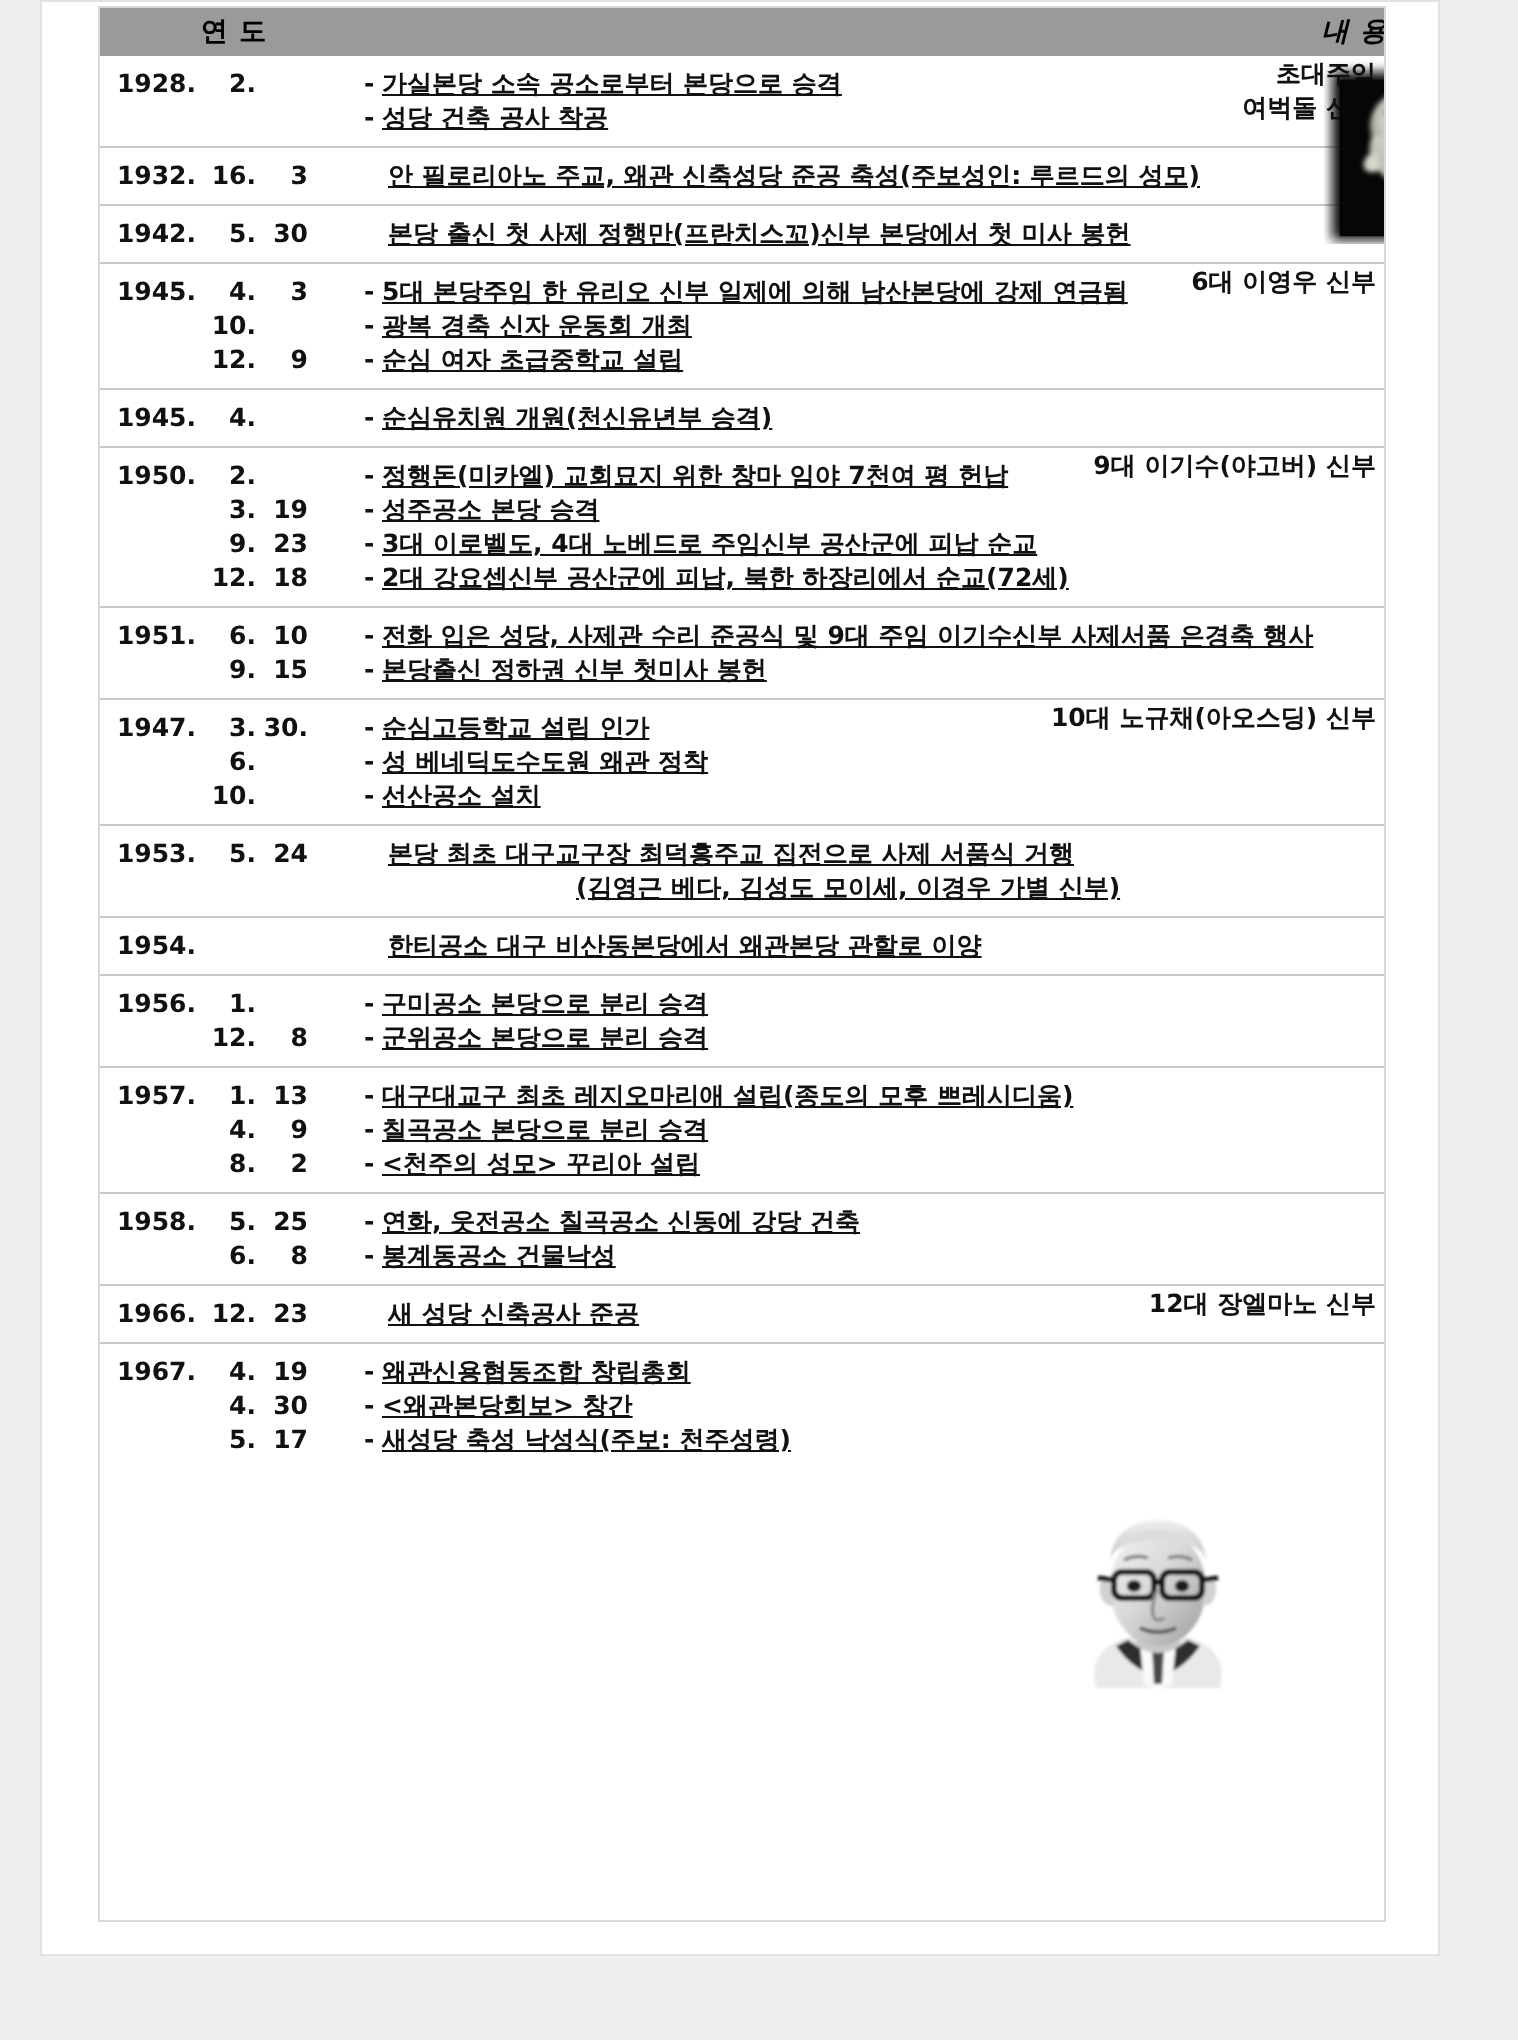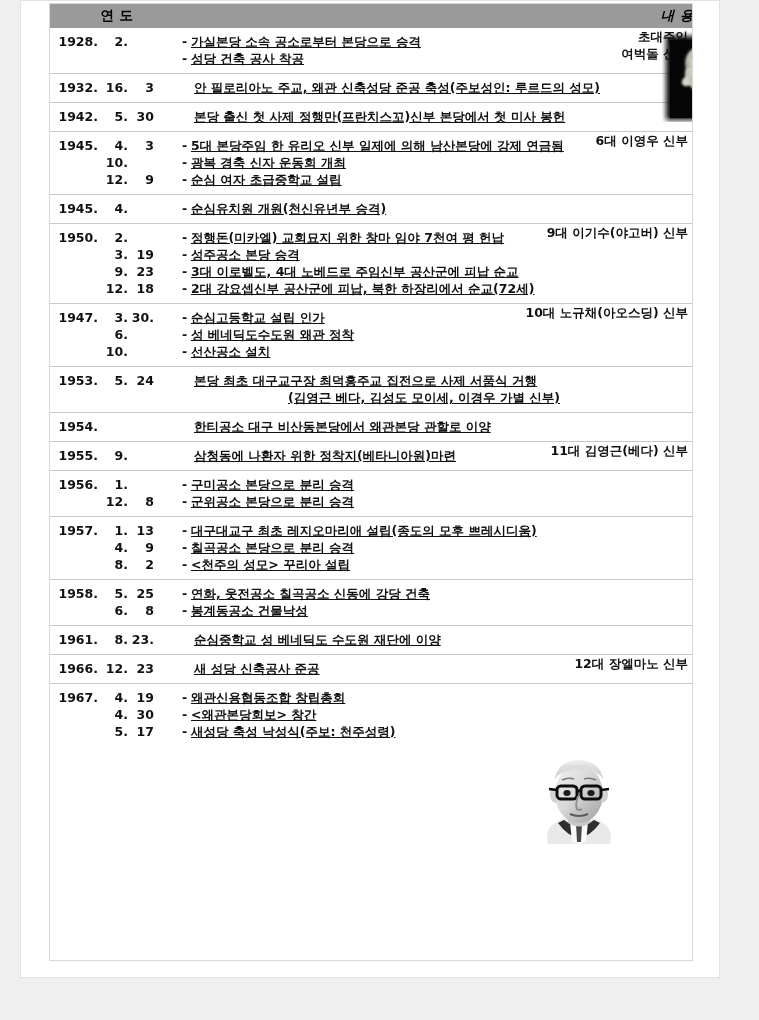--- a/index.html
+++ b/index.html
@@ -312,20 +312,38 @@
               <div class="eline bul">3대 이로벨도, 4대 노베드로 주임신부 공산군에 피납 순교</div>
               <div class="eline bul">2대 강요셉신부 공산군에 피납, 북한 하장리에서 순교(72세)</div>
               <div class="pastor">
                 <span class="pl">9대 이기수(야고버) 신부</span>
               </div>
             </td>
           </tr>
           <tr>
             <td class="date">
               <div class="dline">
+                <span class="dl-y">1951.</span>
+                <span class="dl-m">6.</span>
+                <span class="dl-d">10</span>
+              </div>
+              <div class="dline">
+                <span class="dl-y"></span>
+                <span class="dl-m">9.</span>
+                <span class="dl-d">15</span>
+              </div>
+            </td>
+            <td class="body">
+              <div class="eline bul">전화 입은 성당, 사제관 수리 준공식 및 9대 주임 이기수신부 사제서품 은경축 행사</div>
+              <div class="eline bul">본당출신 정하권 신부 첫미사 봉헌</div>
+            </td>
+          </tr>
+          <tr>
+            <td class="date">
+              <div class="dline">
                 <span class="dl-y">1947.</span>
                 <span class="dl-m">3.</span>
                 <span class="dl-d">30.</span>
               </div>
               <div class="dline">
                 <span class="dl-y"></span>
                 <span class="dl-m">6.</span>
                 <span class="dl-d"></span>
               </div>
               <div class="dline">
@@ -364,35 +382,20 @@
                 <span class="dl-d"></span>
               </div>
             </td>
             <td class="body">
               <div class="eline nobul">한티공소 대구 비산동본당에서 왜관본당 관할로 이양</div>
             </td>
           </tr>
           <tr>
             <td class="date">
               <div class="dline">
-                <span class="dl-y">1955.</span>
-                <span class="dl-m">9.</span>
-                <span class="dl-d"></span>
-              </div>
-            </td>
-            <td class="body">
-              <div class="eline nobul">삼청동에 나환자 위한 정착지(베타니아원)마련</div>
-              <div class="pastor">
-                <span class="pl">11대 김영근(베다) 신부</span>
-              </div>
-            </td>
-          </tr>
-          <tr>
-            <td class="date">
-              <div class="dline">
                 <span class="dl-y">1956.</span>
                 <span class="dl-m">1.</span>
                 <span class="dl-d"></span>
               </div>
               <div class="dline">
                 <span class="dl-y"></span>
                 <span class="dl-m">12.</span>
                 <span class="dl-d">8</span>
               </div>
             </td>
@@ -439,32 +442,20 @@
               </div>
             </td>
             <td class="body">
               <div class="eline bul">연화, 웃전공소 칠곡공소 신동에 강당 건축</div>
               <div class="eline bul">봉계동공소 건물낙성</div>
             </td>
           </tr>
           <tr>
             <td class="date">
               <div class="dline">
-                <span class="dl-y">1961.</span>
-                <span class="dl-m">8.</span>
-                <span class="dl-d">23.</span>
-              </div>
-            </td>
-            <td class="body">
-              <div class="eline nobul">순심중학교 성 베네딕도 수도원 재단에 이양</div>
-            </td>
-          </tr>
-          <tr>
-            <td class="date">
-              <div class="dline">
                 <span class="dl-y">1966.</span>
                 <span class="dl-m">12.</span>
                 <span class="dl-d">23</span>
               </div>
             </td>
             <td class="body">
               <div class="eline nobul">새 성당 신축공사 준공</div>
               <div class="pastor">
                 <span class="pl">12대 장엘마노 신부</span>
               </div>

